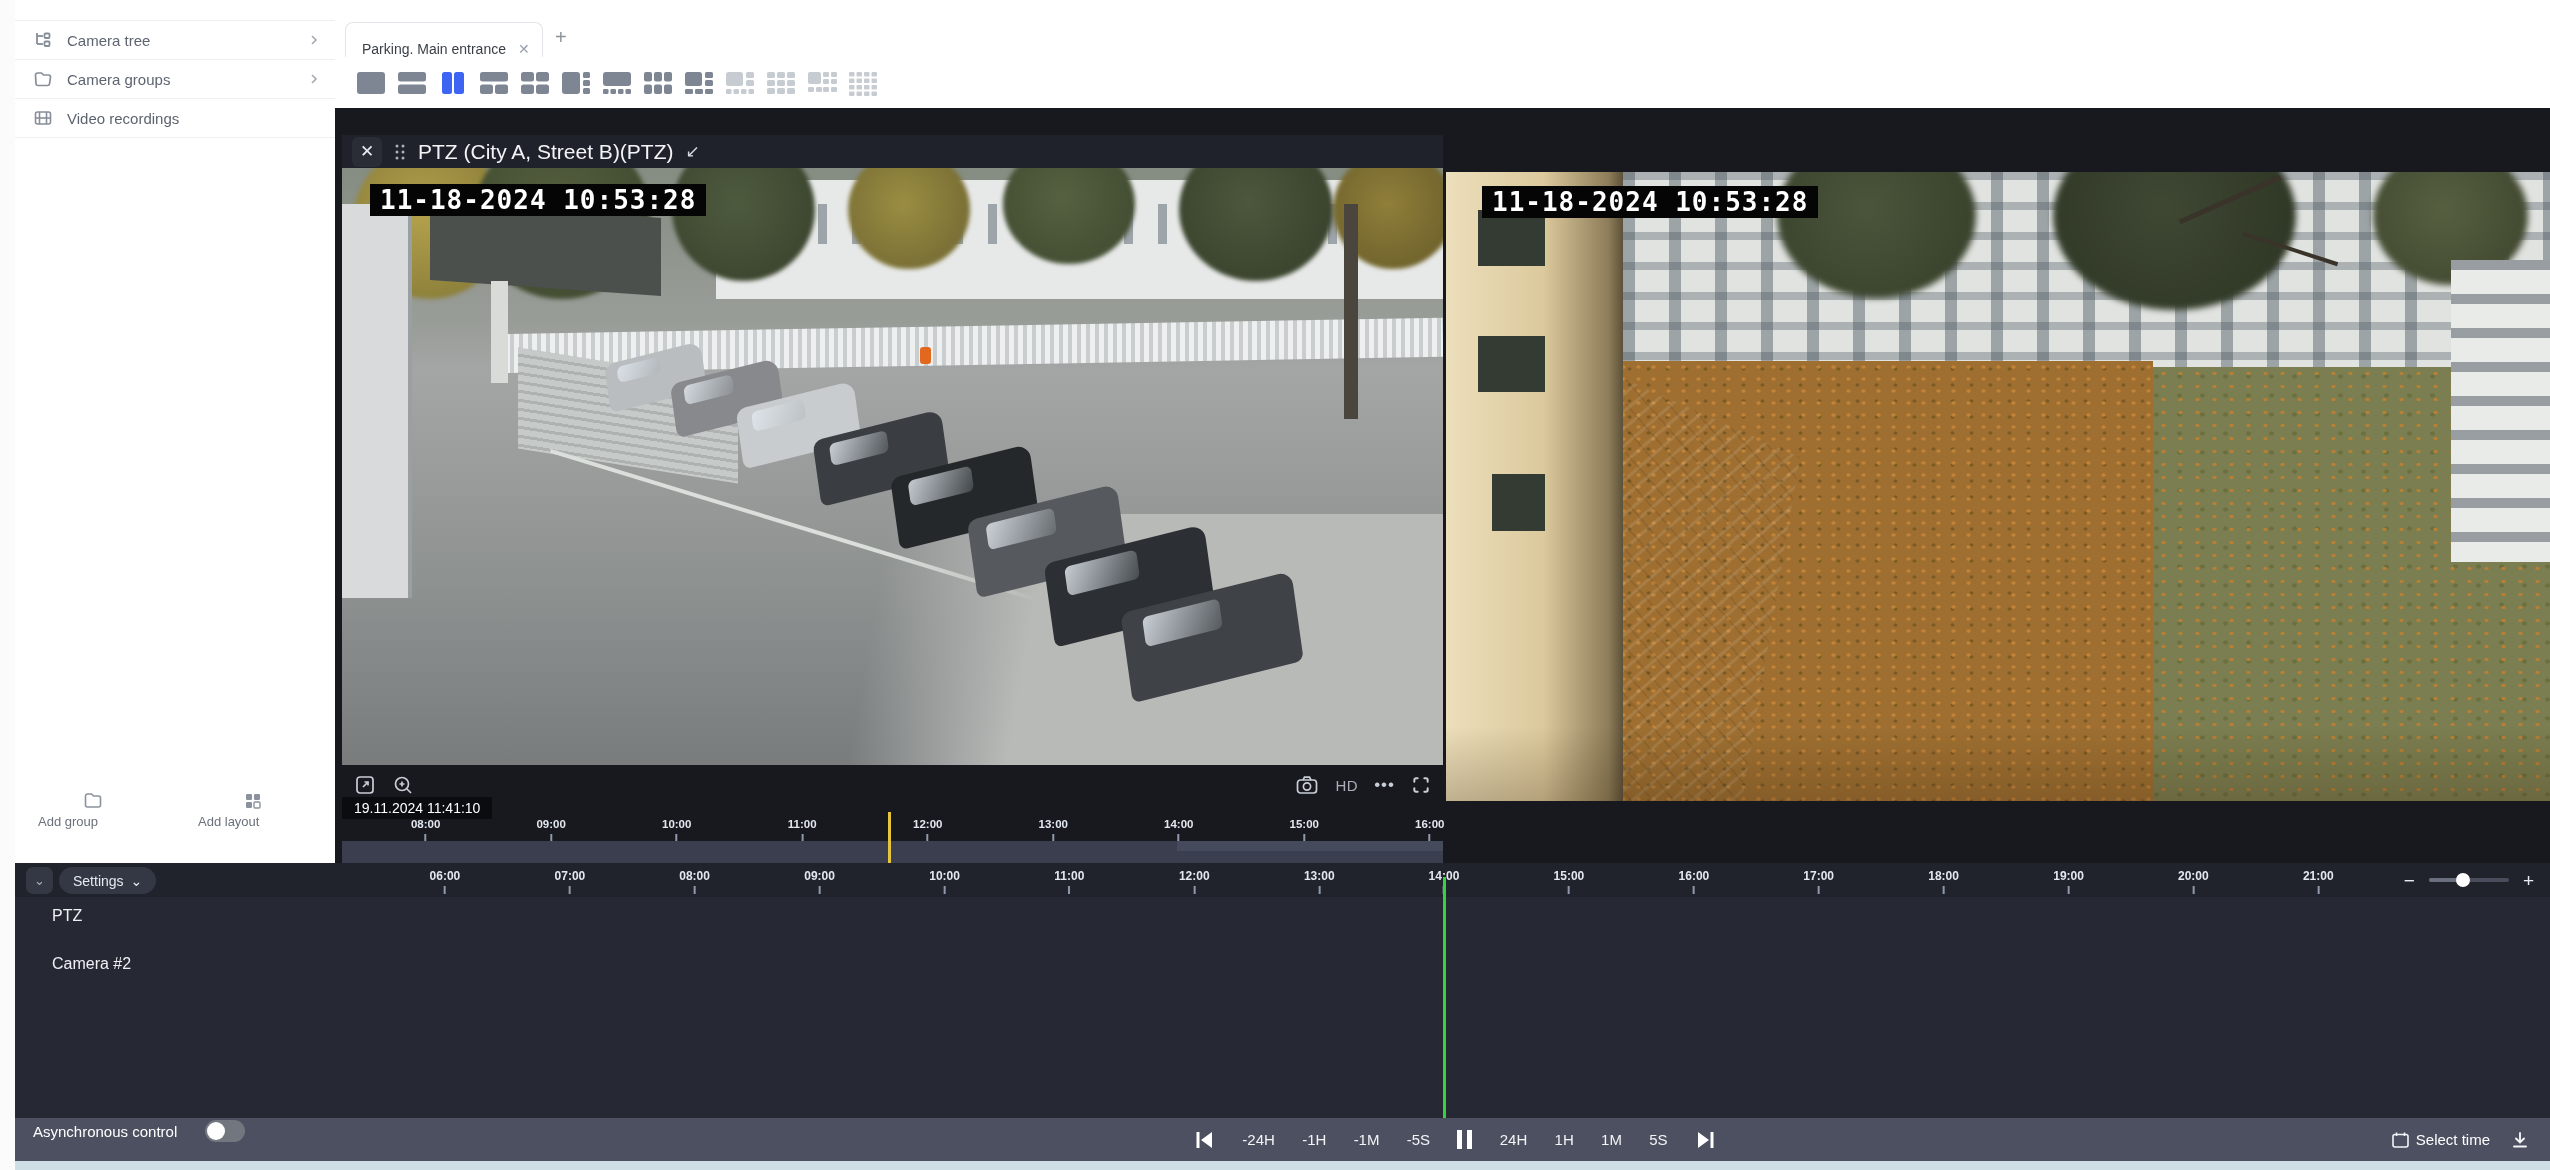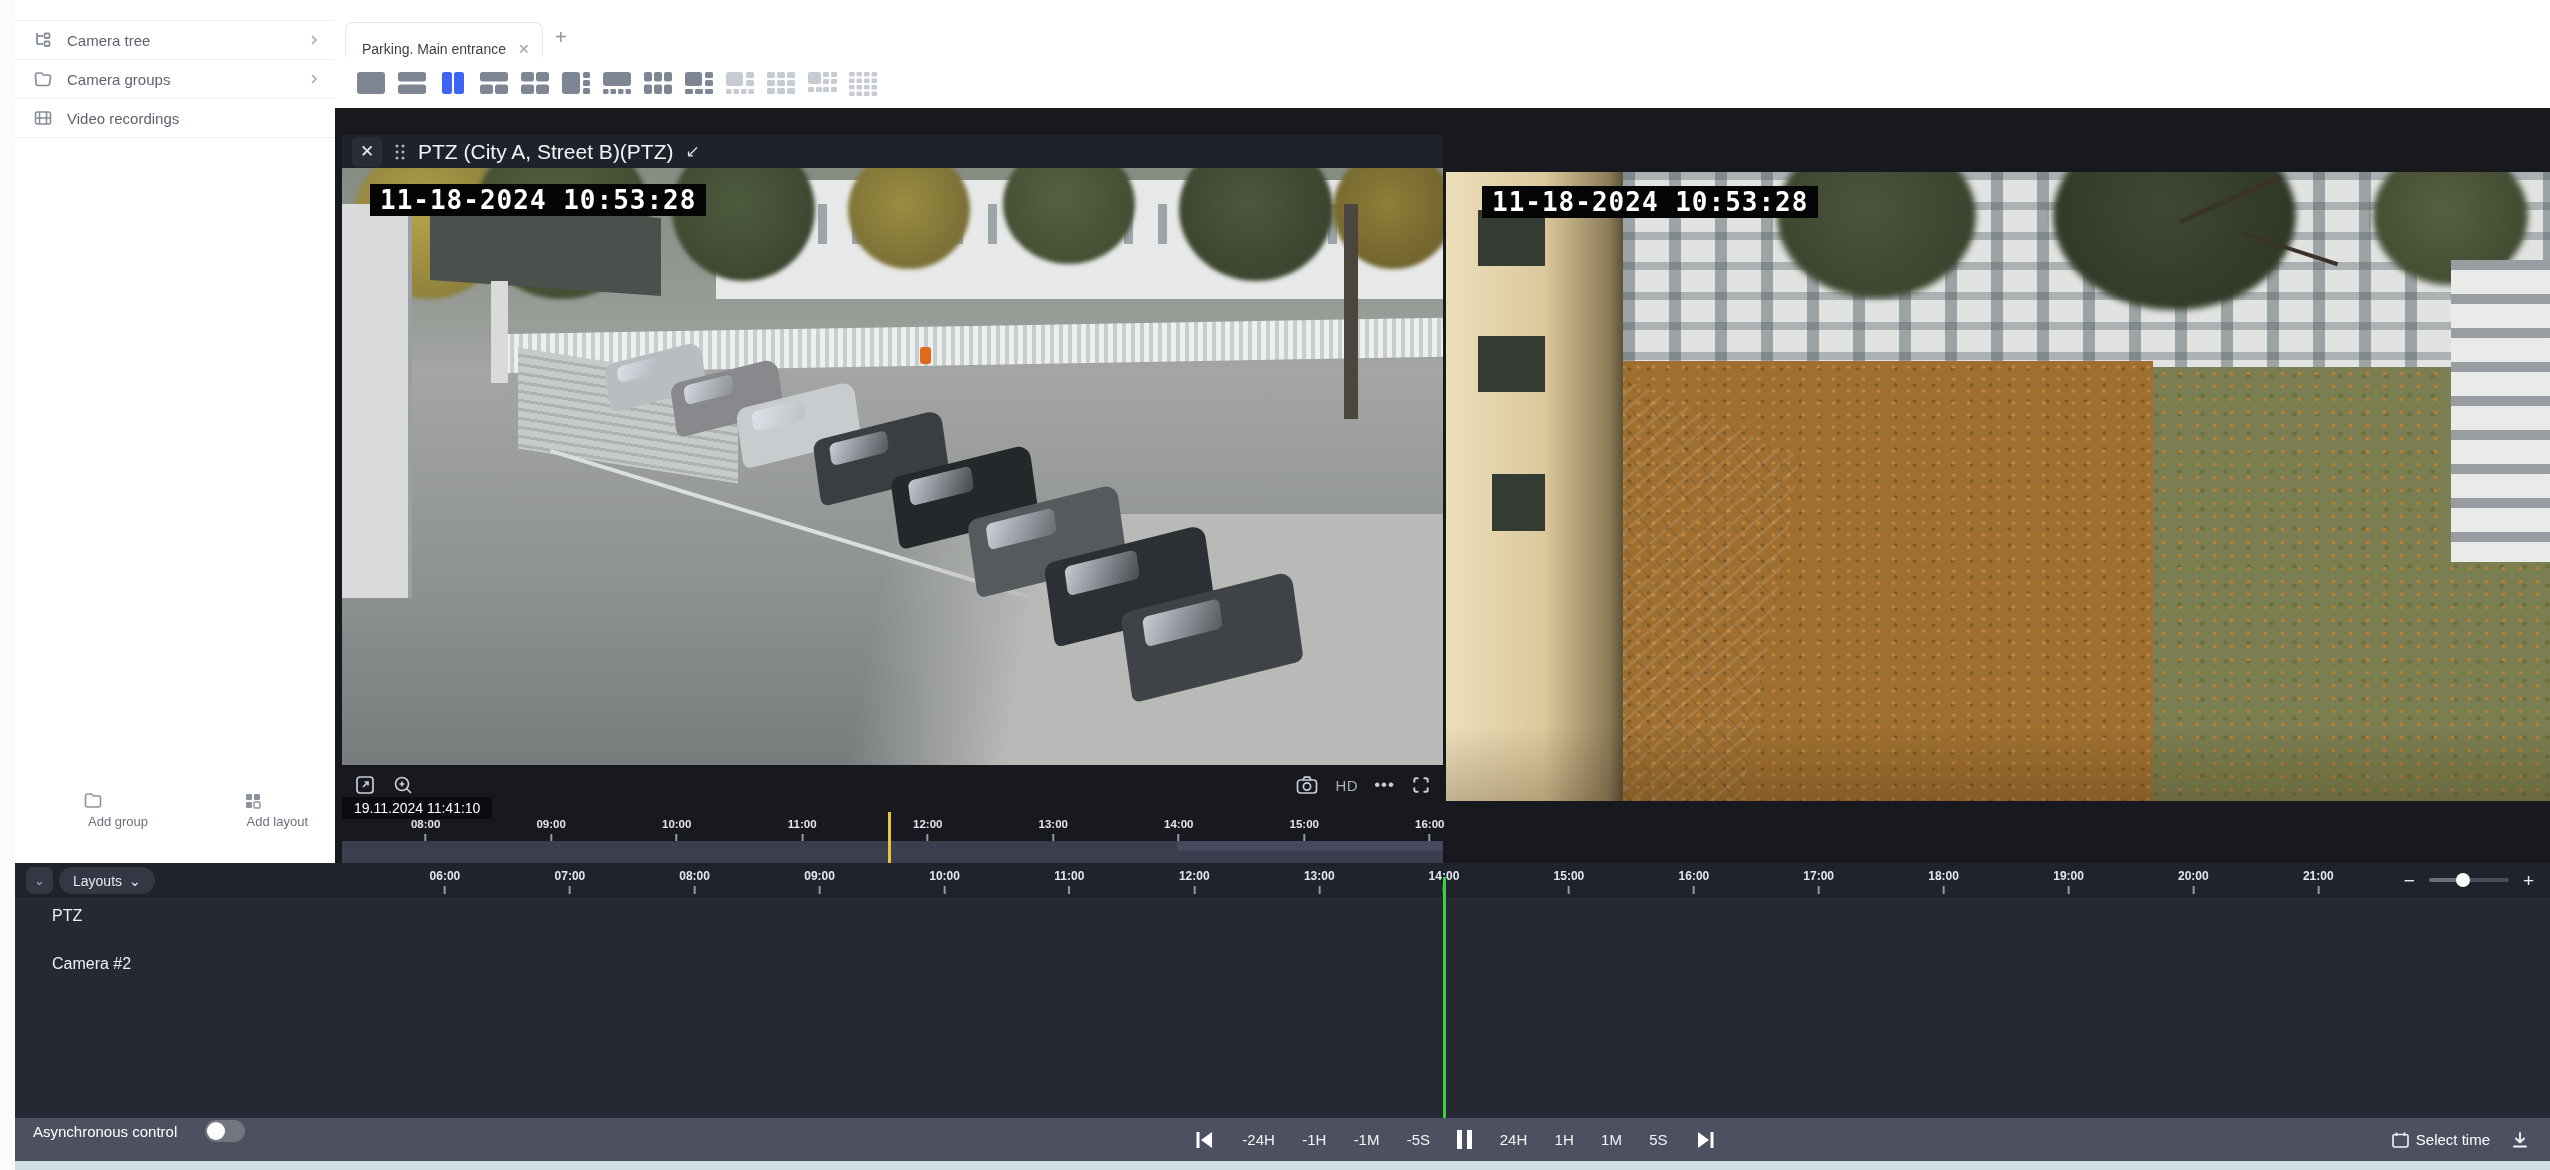--- a/index.html
+++ b/index.html
@@ -9,21 +9,21 @@
 
   
   .gutter{left:0;top:0;width:15px;height:1170px;background:#fbfbfc;}
   .sidebar{left:15px;top:20px;width:320px;background:#fff;}
   .side-row{position:relative;height:38px;display:flex;align-items:center;gap:14px;
             padding:0 14px 0 18px;border-top:1px solid #edeff2;cursor:pointer;}
   .side-row:last-child{border-bottom:1px solid #edeff2;}
   .side-label{flex:1;font-size:15px;color:#5d6470;}
   .side-ico{width:20px;height:20px;flex:0 0 20px;display:flex;align-items:center;justify-content:center;}
   .chev{width:14px;height:14px;}
-  .add-btn{width:110px;text-align:right;color:#6a717c;font-size:13px;line-height:15px;cursor:pointer;}
+  .add-btn{width:110px;text-align:left;color:#6a717c;font-size:13px;line-height:15px;cursor:pointer;}
   .add-btn svg{margin-bottom:4px;}
 
   
   .tabbar{left:335px;top:14px;right:0;height:43px;background:#fff;border-bottom:1px solid #e6e9ec;}
   .tab{position:absolute;left:10px;top:8px;height:35px;padding:8px 12px 0 16px;background:#fff;
        border:1px solid #e2e5e9;border-bottom:none;border-radius:8px 8px 0 0;
        display:flex;align-items:center;gap:12px;font-size:14px;color:#3a3f46;}
   .tab-close{color:#9aa1ab;font-size:14px;cursor:pointer;}
   .tab-plus{position:absolute;left:212px;top:10px;font-size:20px;color:#8b929c;cursor:pointer;padding:2px 8px;}
   .toolbar{left:335px;top:57px;right:0;height:51px;background:#fff;display:flex;align-items:center;}
@@ -475,21 +475,21 @@
         <div class="sr-fg"></div>
       </div>
       <div class="osd" style="left:36px;top:14px;">11-18-2024 10:53:28</div>
     </div>
   </div>
 
   <div class="abs tl-panel">
     <div class="tl-head">
       <div class="tl-collapse">⌄</div>
       <div class="settings-pill">
-        <span>Layouts</span>
+        <span>Settings</span>
         <span>⌄</span>
       </div>
       <span class="tl-hour" style="left:16.96%">06:00</span>
       <span class="tl-hour" style="left:21.89%">07:00</span>
       <span class="tl-hour" style="left:26.81%">08:00</span>
       <span class="tl-hour" style="left:31.74%">09:00</span>
       <span class="tl-hour" style="left:36.67%">10:00</span>
       <span class="tl-hour" style="left:41.59%">11:00</span>
       <span class="tl-hour" style="left:46.52%">12:00</span>
       <span class="tl-hour" style="left:51.45%">13:00</span>

